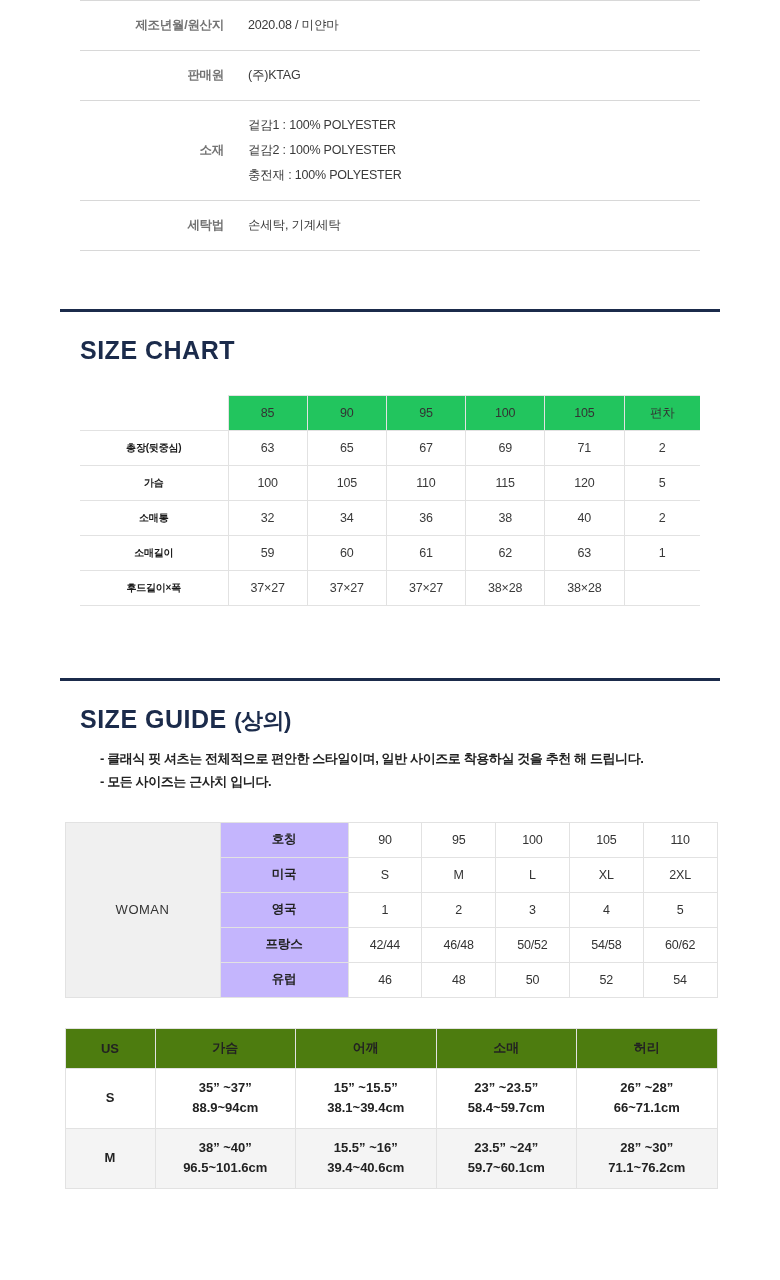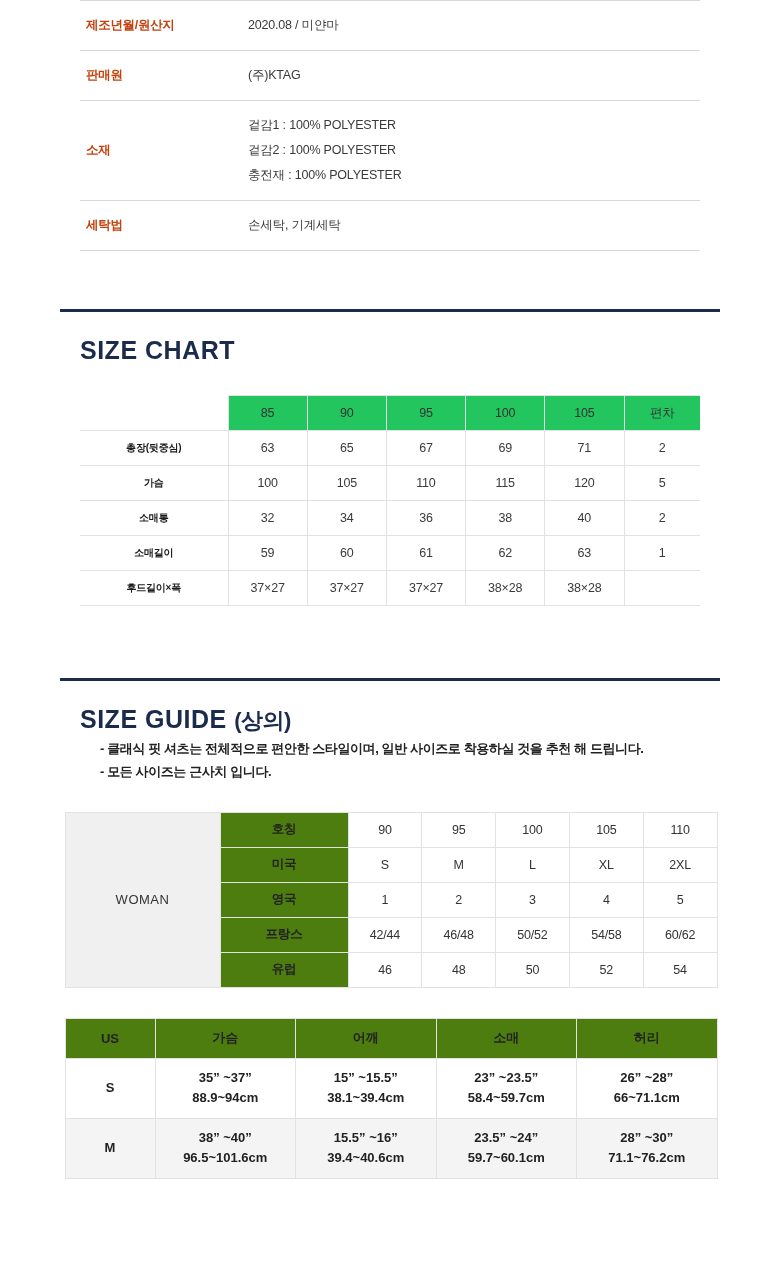--- a/index.html
+++ b/index.html
@@ -20,22 +20,22 @@
     width: 620px;
     margin: 0 auto;
     border-collapse: collapse;
   }
   .info-table tr { border-bottom: 1px solid #d8d8d8; }
   .info-table tr:first-child { border-top: 1px solid #d8d8d8; }
   .info-table th {
     width: 150px;
     font-size: 12.5px;
     font-weight: bold;
-    color: #c2410c;
-    text-align: left;
+    color: #737373;
+    text-align: right;
     vertical-align: middle;
     padding: 12px 6px;
     letter-spacing: -0.3px;
   }
   .info-table td {
     font-size: 12.5px;
     color: #3a3a3a;
     padding: 12px 6px 12px 18px;
     vertical-align: middle;
     letter-spacing: -0.2px;
@@ -97,21 +97,21 @@
     border-left: none;
     font-size: 10px;
   }
   table.grid tbody td.last-col { border-right: none; }
   table.grid thead th.last-col { border-right: none; }
   .hood-row td { color: #555; }
 
   
   .notes {
     width: 620px;
-    margin: 2px auto 0;
+    margin: 12px auto 0;
     padding-left: 20px;
     font-size: 13px;
     color: #222;
     letter-spacing: -0.4px;
     line-height: 1.75;
     font-weight: bold;
   }
 
   
   .woman-wrap { width: 655px; margin: 28px auto 0; padding-left: 2px; }
@@ -131,21 +131,21 @@
     letter-spacing: -0.2px;
   }
   table.woman .label-cell {
     background: #f0f0f0;
     width: 155px;
     font-size: 13px;
     color: #333;
     letter-spacing: 0.5px;
   }
   table.woman .row-head {
-    background: #4d7c0f;
+    background: #c4b5fd;
     width: 128px;
     font-weight: bold;
     color: #222;
   }
 
   
   .us-wrap { width: 655px; margin: 30px auto 0; padding-left: 2px; }
   table.us {
     width: 100%;
     border-collapse: collapse;

